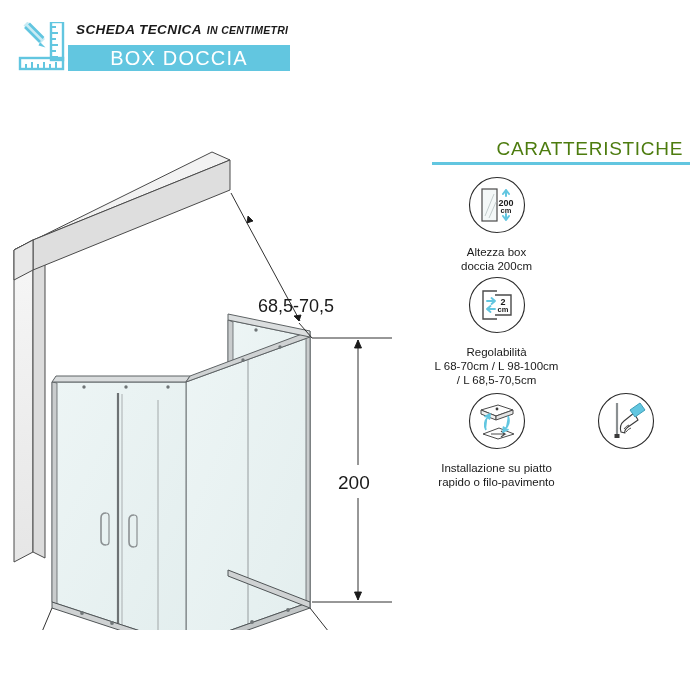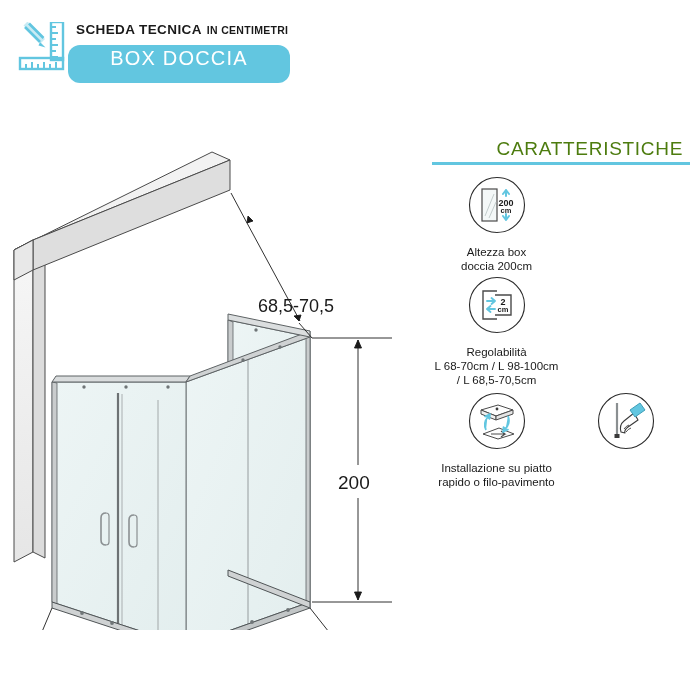--- a/index.html
+++ b/index.html
@@ -2,25 +2,25 @@
 <html><head>
 <meta charset="utf-8">
 <style>
   html,body{margin:0;padding:0;background:#ffffff;}
   body{width:700px;height:700px;position:relative;overflow:hidden;
        font-family:"Liberation Sans", sans-serif;color:#1a1a1a;}
 
   
   #header{position:absolute;left:0;top:0;width:700px;height:88px;}
   #header-icon{position:absolute;left:18px;top:22px;width:52px;height:50px;}
-  #kicker{position:absolute;left:76px;top:22px;font-size:13.5px;
+  #kicker{position:absolute;left:76px;top:22px;font-size:13.5px;font-style:italic;
           font-weight:bold;letter-spacing:.4px;white-space:nowrap;}
   #kicker .sub{font-size:10.5px;font-weight:bold;letter-spacing:.3px;margin-left:5px;}
-  #title-band{position:absolute;left:68px;top:45px;width:222px;height:38px;
-              background:#62c6e0;border-radius:12px;}
+  #title-band{position:absolute;left:68px;top:45px;width:222px;height:26px;
+              background:#62c6e0;}
   #title-text{position:absolute;left:0;top:0;width:222px;height:26px;
               line-height:26px;text-align:center;color:#ffffff;
               font-size:20px;letter-spacing:1.2px;}
 
   
   #drawing{position:absolute;left:0;top:90px;width:420px;height:540px;}
 
   
   #features{position:absolute;left:432px;top:130px;width:258px;height:440px;}
   #feat-title{position:absolute;right:7px;top:8px;font-size:19px;letter-spacing:.7px;

